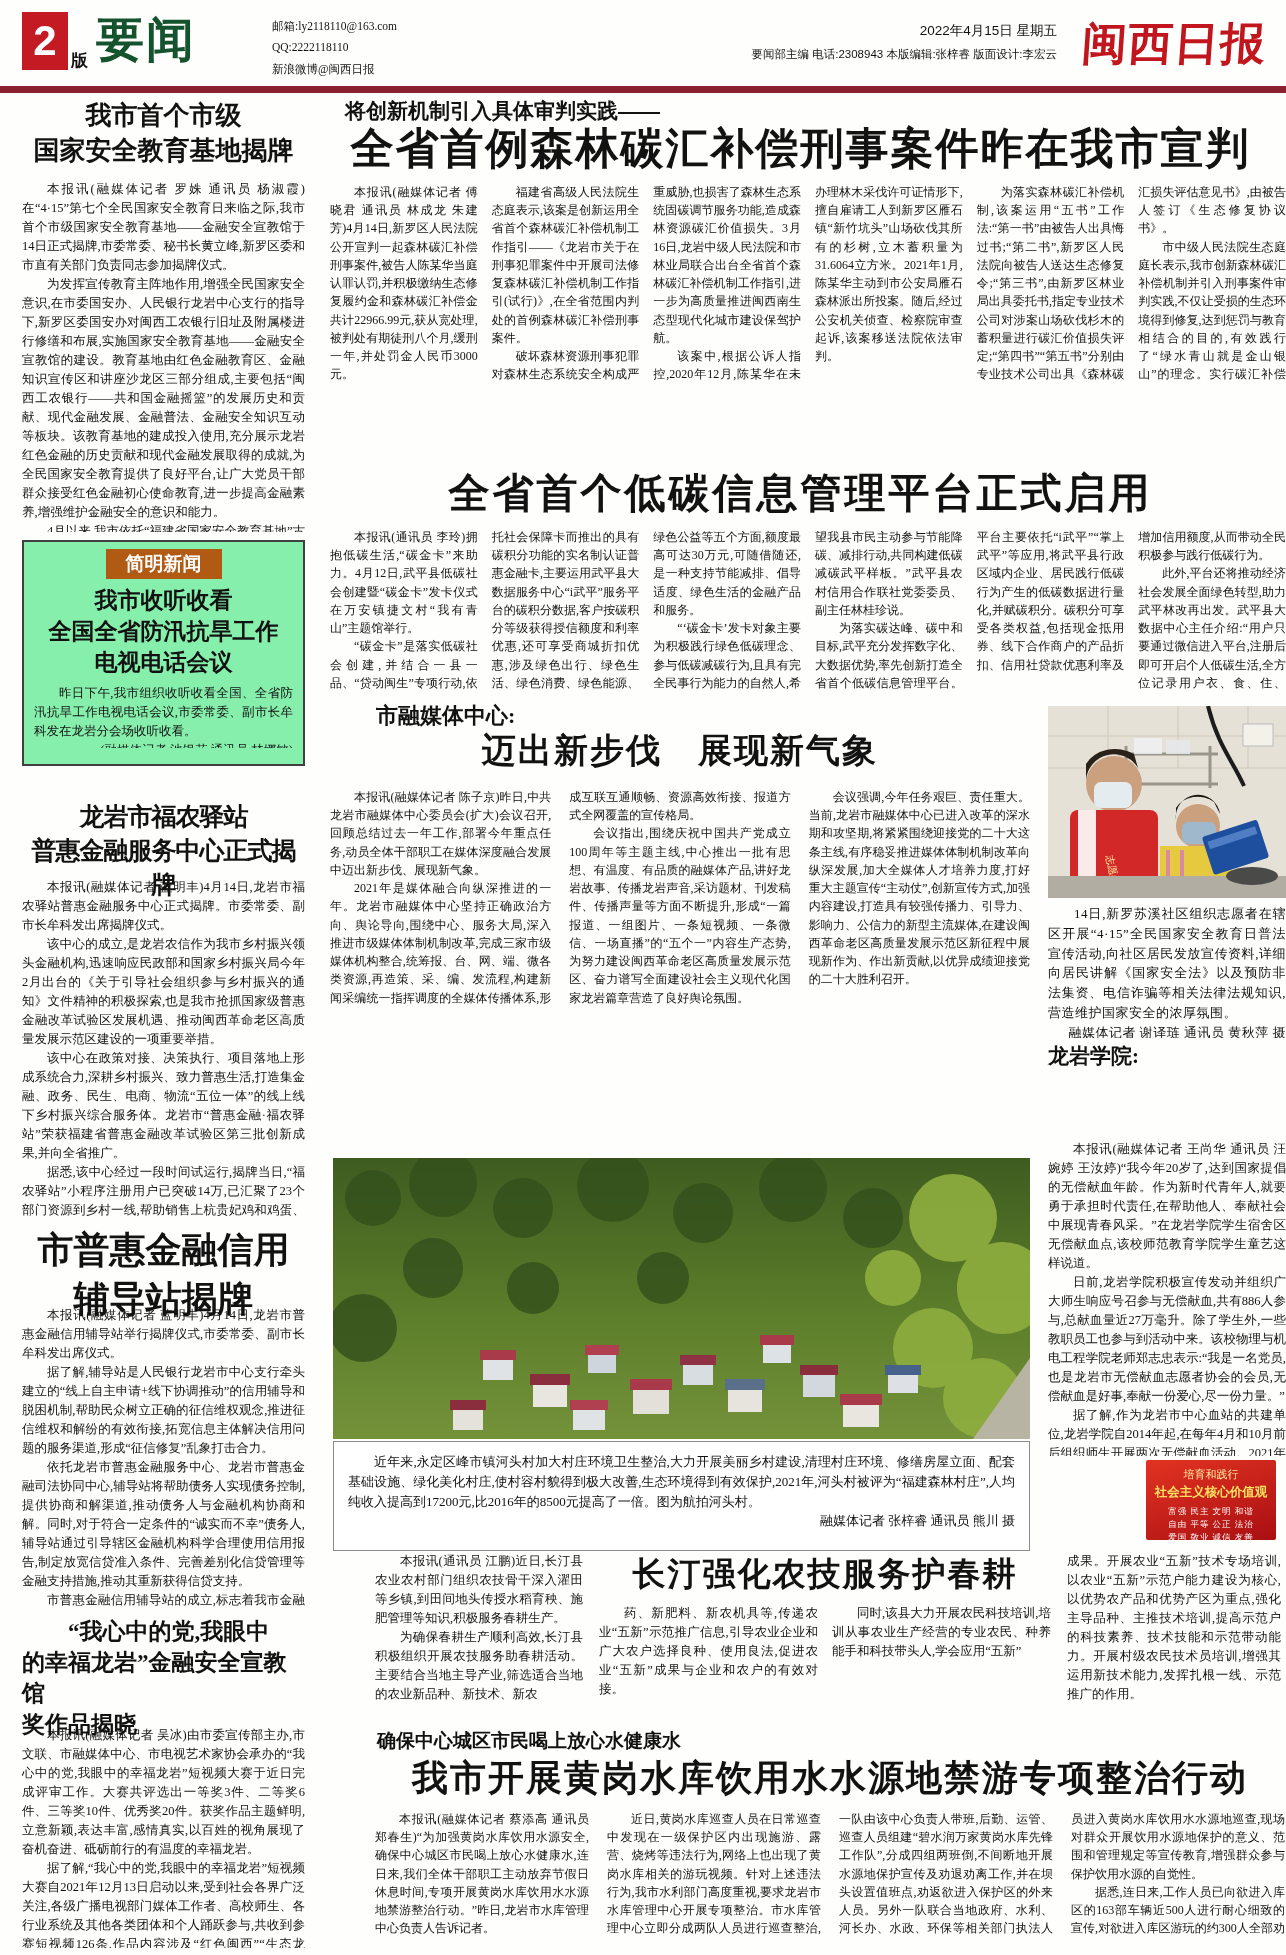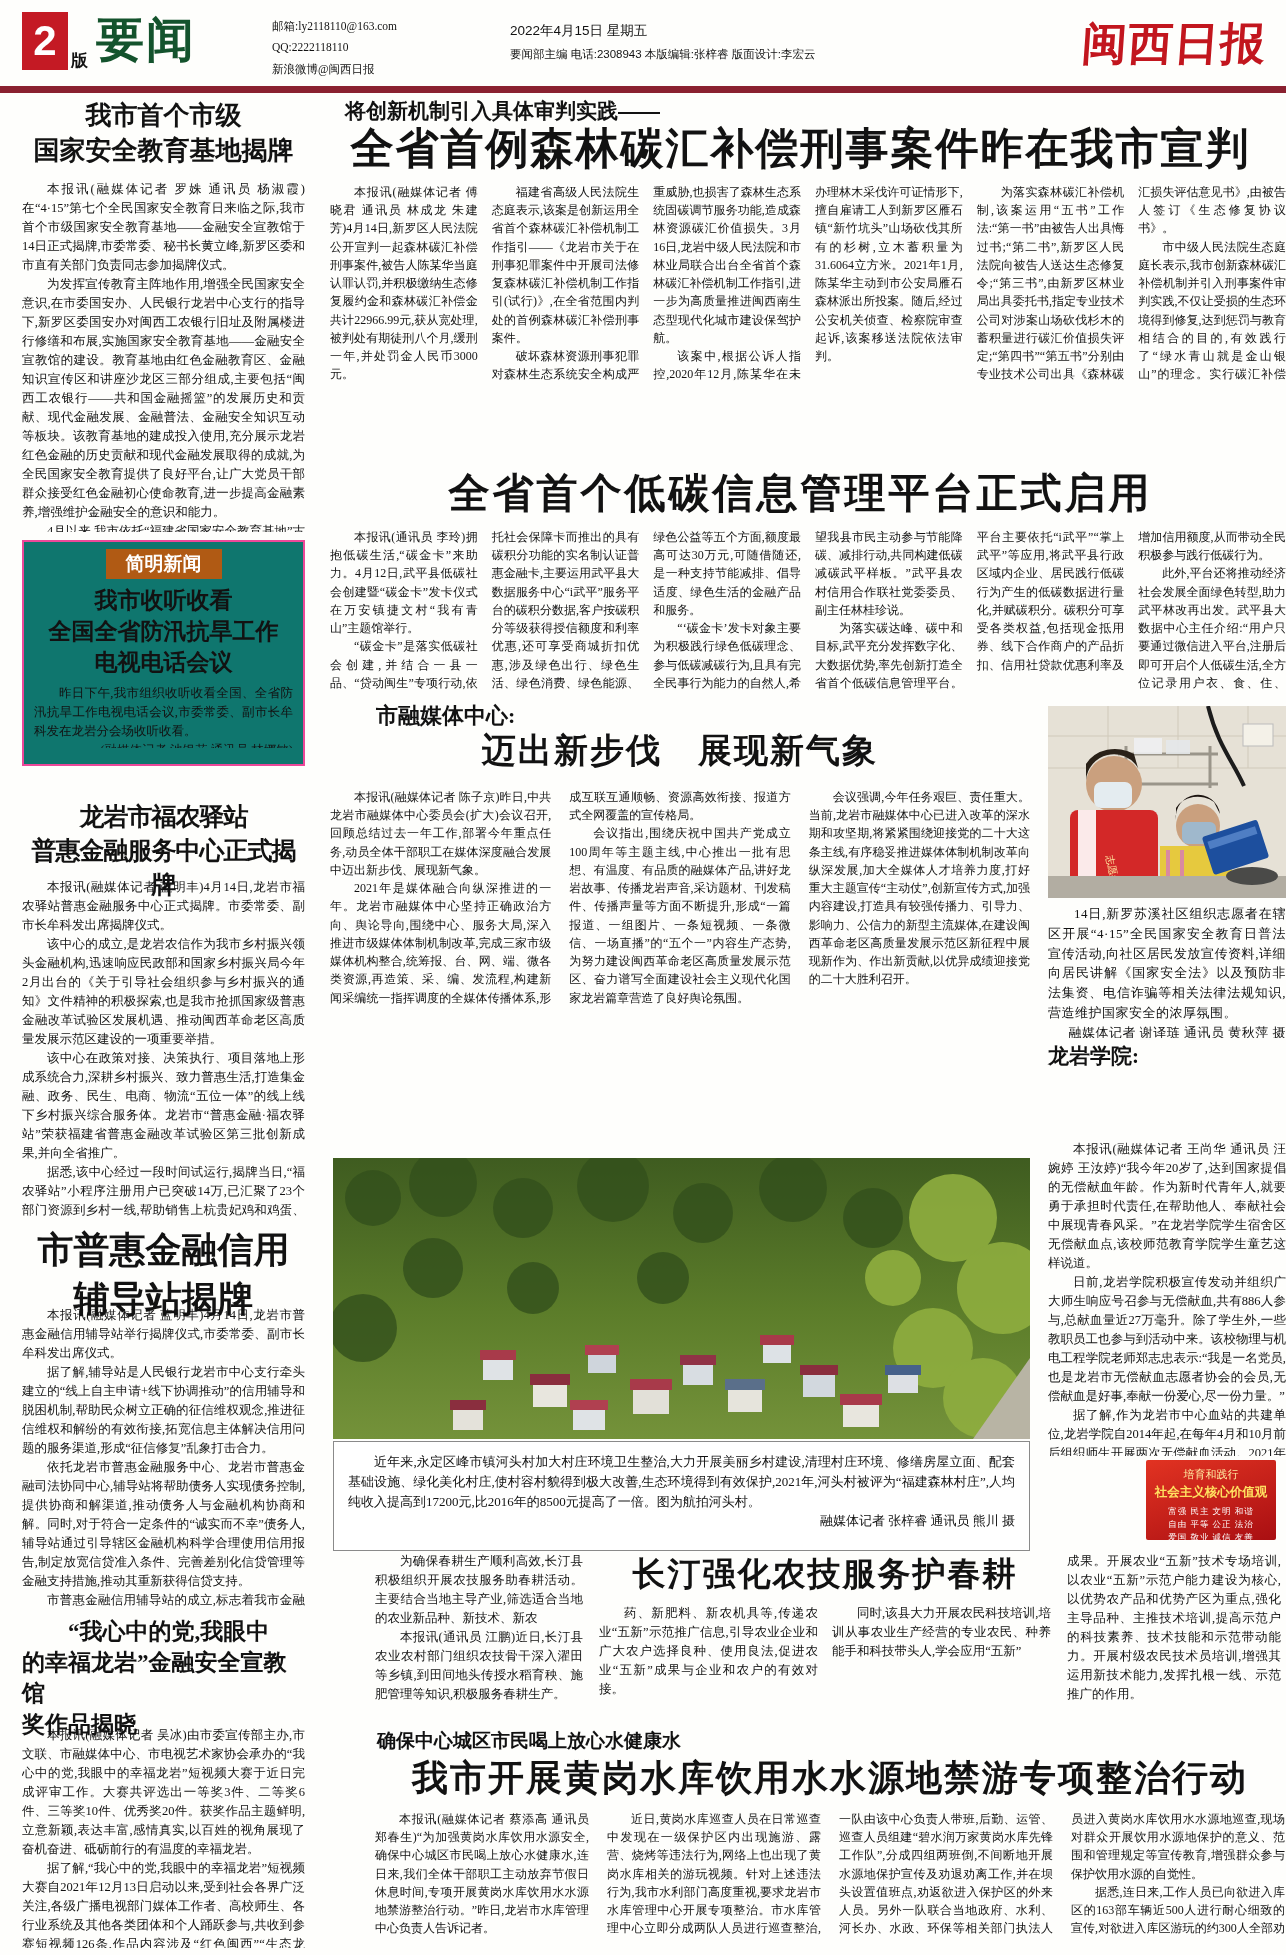--- a/index.html
+++ b/index.html
@@ -14,29 +14,29 @@
   .cols4{column-count:4;column-gap:18px;}
   .cols3{column-count:3;column-gap:18px;}
   .cols2{column-count:2;column-gap:14px;}
   .serif-title{font-weight:bold;text-align:center;line-height:1.35;}
   
   .pagenum{left:22px;top:12px;width:46px;height:58px;background:#c41a24;color:#fff;
            font-size:42px;font-weight:bold;text-align:center;line-height:58px;}
   .ban{left:71px;top:49px;font-size:17px;font-weight:bold;}
   .section-title{left:96px;top:8px;font-size:48px;font-weight:bold;color:#14532d;letter-spacing:2px;}
   .contact{left:272px;top:16px;width:230px;font-size:11.5px;line-height:1.85;}
-  .dateline{left:510px;top:22px;width:522px;text-align:left;}
+  .dateline{left:535px;top:22px;width:522px;text-align:right;}
   .dateline .d1{font-size:13.5px;}
   .dateline .d2{font-size:11.5px;margin-top:7px;}
   .masthead{left:1074px;top:14px;width:200px;font-size:45px;font-weight:bold;color:#c2161e;
             transform:skewX(-4deg);letter-spacing:1px;text-align:center;}
   .rule{left:0;top:86px;width:1286px;height:7px;background:#8a2130;}
   
-  .brief-box{left:22px;top:540px;width:283px;height:226px;border:2px solid #ec4899;
-             background:#0f766e;box-sizing:border-box;text-align:center;}
+  .brief-box{left:22px;top:540px;width:283px;height:226px;border:2px solid #404040;
+             background:#86efac;box-sizing:border-box;text-align:center;}
   .brief-label{display:inline-block;margin-top:7px;background:#b05a14;color:#fff;
                font-weight:bold;font-size:19px;padding:2px 20px;}
   
   .headline-xl{font-weight:bold;text-align:center;letter-spacing:2px;}
   .kicker{font-weight:600;}
   .caption-box{border:1px solid #8a8a8a;background:#fff;box-sizing:border-box;padding:10px 14px;}
   .values-box{background:linear-gradient(160deg,#e23322,#a90f12);color:#ffe9a0;text-align:center;
               box-sizing:border-box;padding:7px 4px;border-radius:2px;}
   .values-box .v1{font-size:11px;}
   .values-box .v2{font-size:12.5px;font-weight:bold;color:#ffe060;margin:2px 0 4px;}
@@ -293,22 +293,22 @@
   <div class="abs values-box" style="left:1146px;top:1460px;width:130px;height:80px;">
     <div class="v1">培育和践行</div>
     <div class="v2">社会主义核心价值观</div>
     <div class="vr">富强 民主 文明 和谐</div>
     <div class="vr">自由 平等 公正 法治</div>
     <div class="vr">爱国 敬业 诚信 友善</div>
   </div>
 
   <div class="abs ct-wrap" style="left:375px;top:1552px;width:910px;height:152px;">
     <div class="body-text" style="width:208px;height:152px;">
+      <p>本报讯(通讯员 江鹏)近日,长汀县农业农村部门组织农技骨干深入濯田等乡镇,到田间地头传授水稻育秧、施肥管理等知识,积极服务春耕生产。</p>
       <p>为确保春耕生产顺利高效,长汀县积极组织开展农技服务助春耕活动。主要结合当地主导产业,筛选适合当地的农业新品种、新技术、新农</p>
-      <p>本报讯(通讯员 江鹏)近日,长汀县农业农村部门组织农技骨干深入濯田等乡镇,到田间地头传授水稻育秧、施肥管理等知识,积极服务春耕生产。</p>
     </div>
     <div style="width:452px;">
       <div class="headline-xl hei" style="font-size:33px;height:52px;">长汀强化农技服务护春耕</div>
       <div class="body-text cols2" style="height:100px;">
         <p>药、新肥料、新农机具等,传递农业“五新”示范推广信息,引导农业企业和广大农户选择良种、使用良法,促进农业“五新”成果与企业和农户的有效对接。</p>
         <p>同时,该县大力开展农民科技培训,培训从事农业生产经营的专业农民、种养能手和科技带头人,学会应用“五新”</p>
       </div>
     </div>
     <div class="body-text" style="width:214px;height:152px;">
       <p style="text-indent:0;">成果。开展农业“五新”技术专场培训,以农业“五新”示范户能力建设为核心,以优势农产品和优势产区为重点,强化主导品种、主推技术培训,提高示范户的科技素养、技术技能和示范带动能力。开展村级农民技术员培训,增强其运用新技术能力,发挥扎根一线、示范推广的作用。</p>

